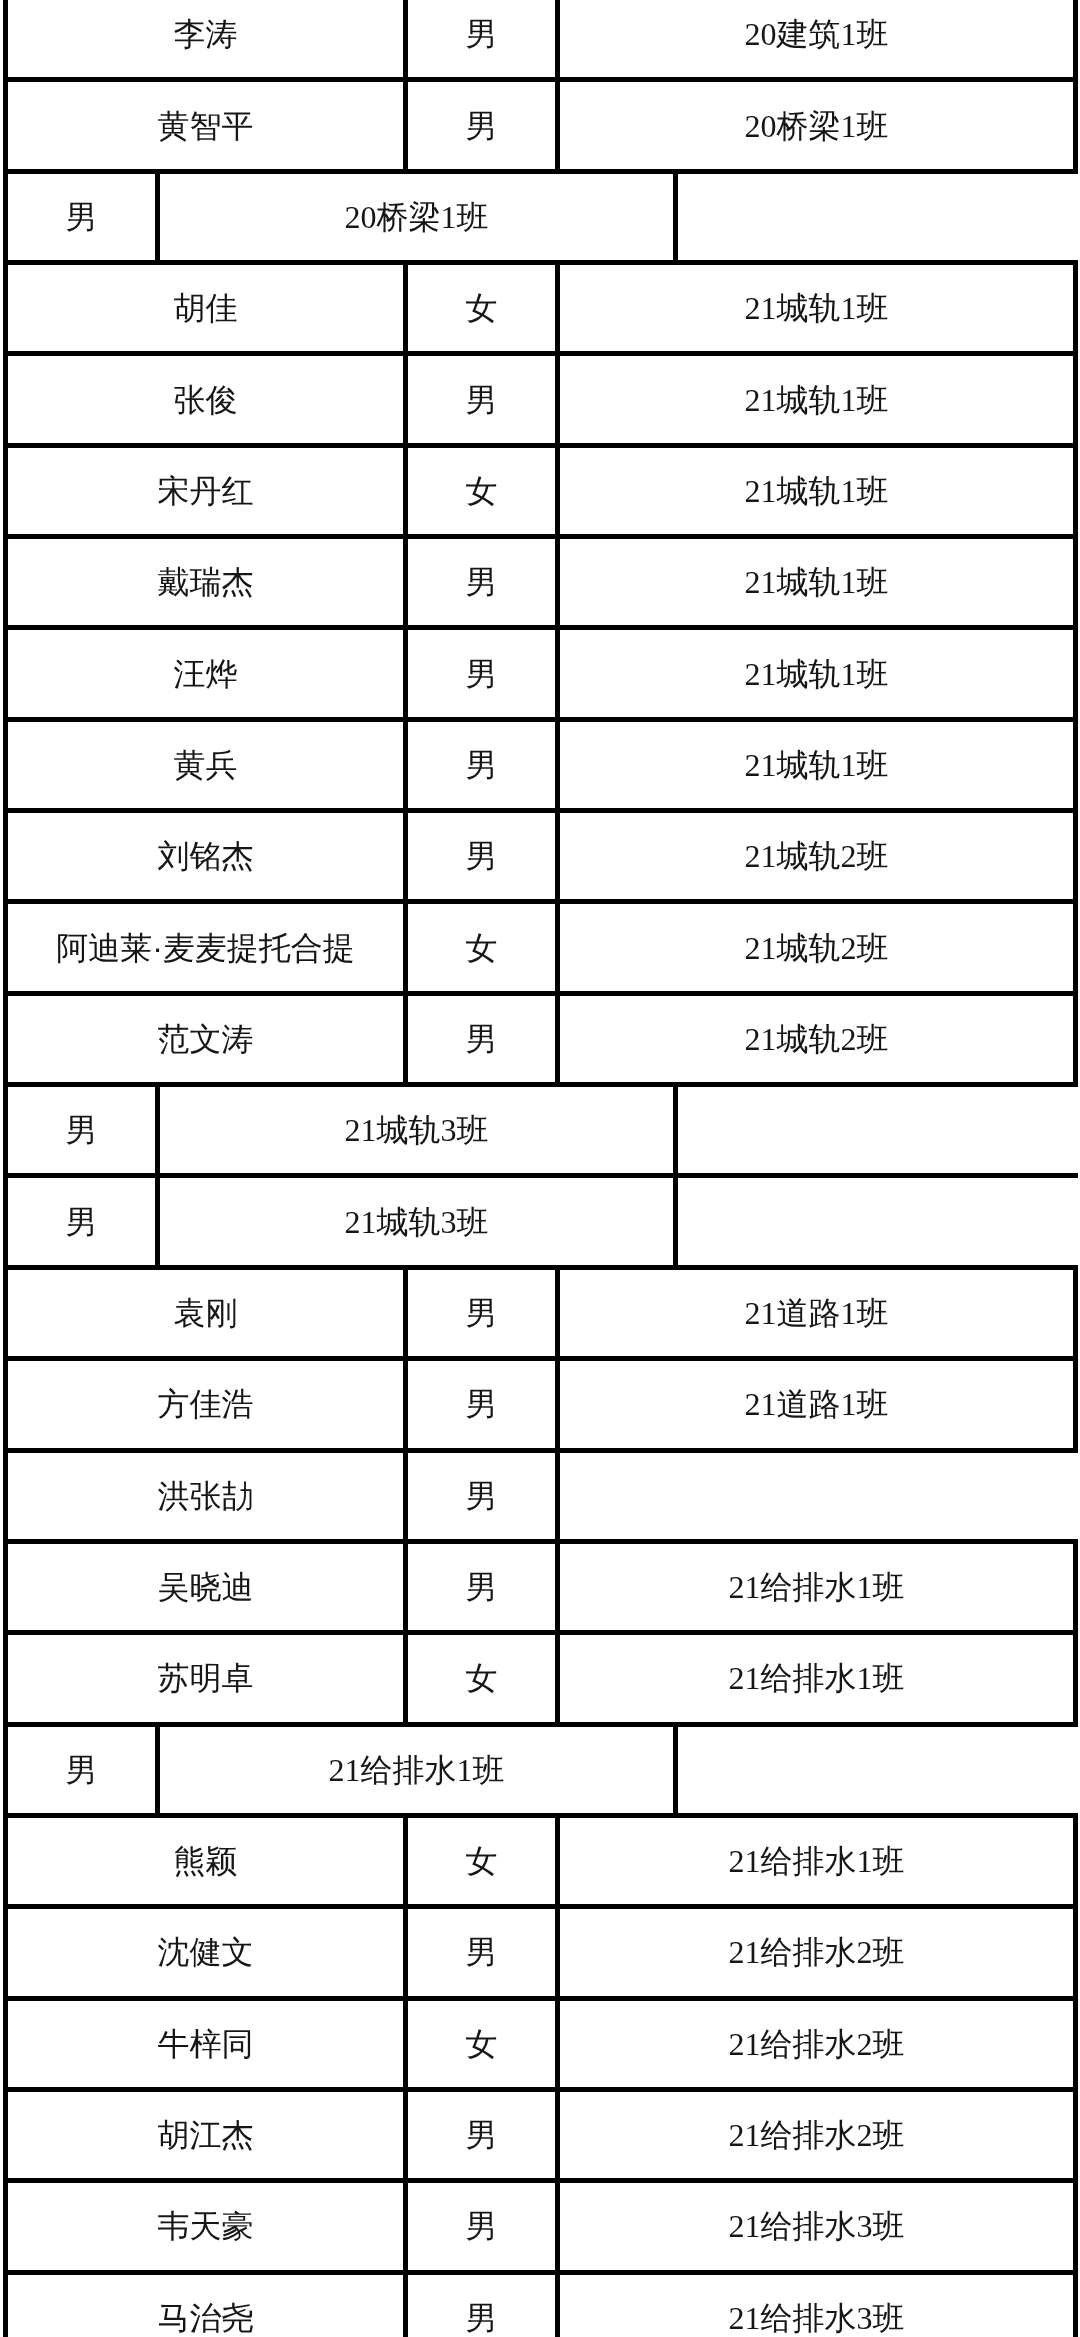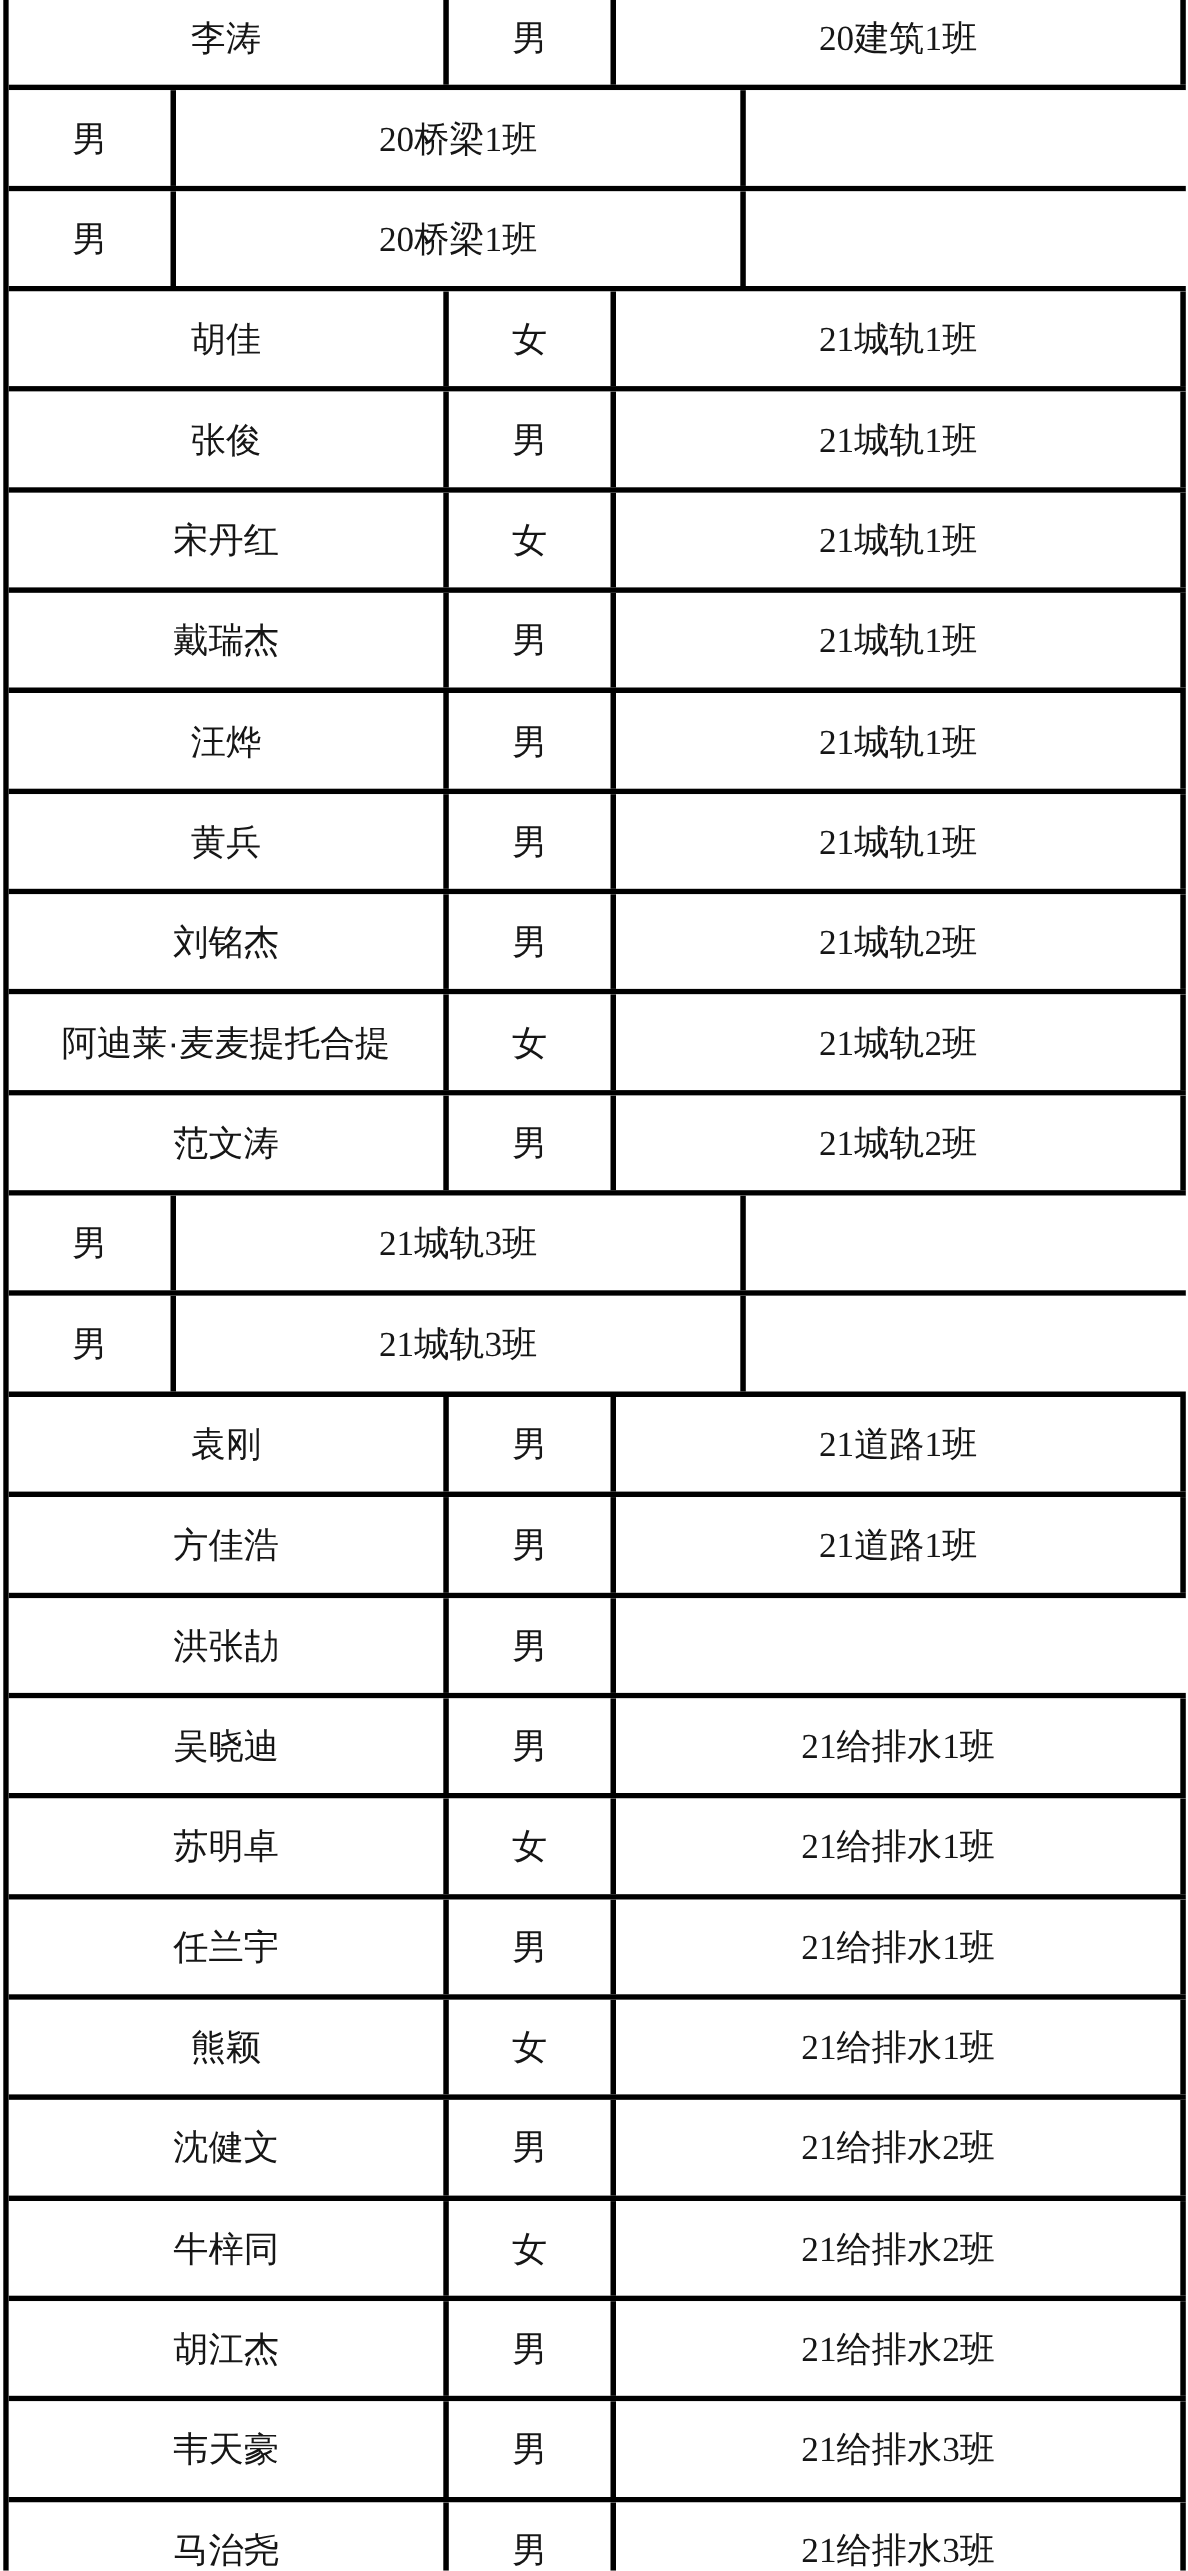--- a/index.html
+++ b/index.html
@@ -57,20 +57,21 @@
 
 <div class="viewport">
   <div class="roster-table" id="roster-table">
   <div class="roster-row">
     <div class="cell cell-name">李涛</div>
     <div class="cell cell-gender">男</div>
     <div class="cell cell-class">20建筑1班</div>
   </div>
 
   <div class="roster-row">
+    <div class="cell cell-name">黄智平</div>
     <div class="cell cell-gender">男</div>
     <div class="cell cell-class">20桥梁1班</div>
   </div>
 
   <div class="roster-row">
     <div class="cell cell-gender">男</div>
     <div class="cell cell-class">20桥梁1班</div>
   </div>
 
   <div class="roster-row">
@@ -160,21 +161,20 @@
     <div class="cell cell-class">21给排水1班</div>
   </div>
 
   <div class="roster-row">
     <div class="cell cell-name">苏明卓</div>
     <div class="cell cell-gender">女</div>
     <div class="cell cell-class">21给排水1班</div>
   </div>
 
   <div class="roster-row">
-    <div class="cell cell-name">任兰宇</div>
     <div class="cell cell-gender">男</div>
     <div class="cell cell-class">21给排水1班</div>
   </div>
 
   <div class="roster-row">
     <div class="cell cell-name">熊颖</div>
     <div class="cell cell-gender">女</div>
     <div class="cell cell-class">21给排水1班</div>
   </div>
 

